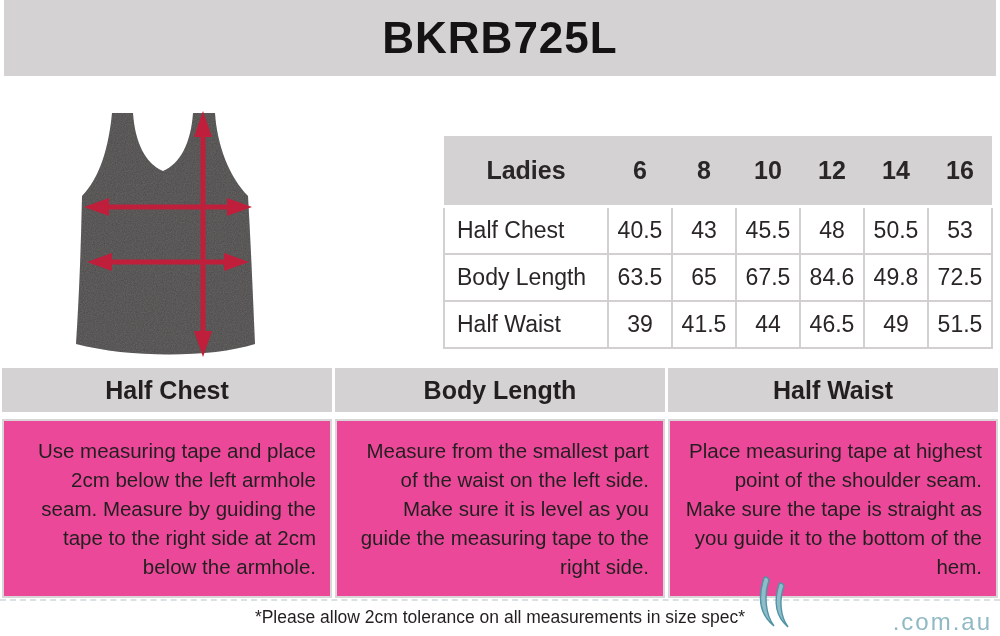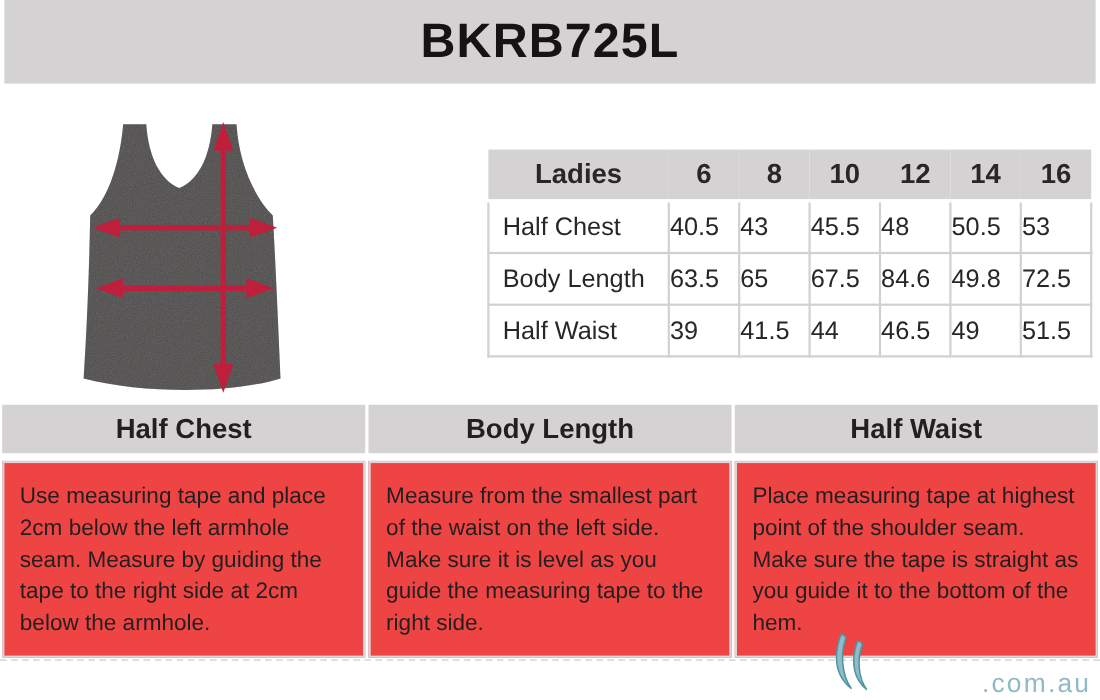--- a/index.html
+++ b/index.html
@@ -13,32 +13,32 @@
   .title{font-size:44px;font-weight:700;letter-spacing:1px;color:#161314;}
   
   .figure{position:absolute;left:30px;top:98px;width:330px;height:272px;}
   
   .size-table{position:absolute;left:443px;top:136px;}
   .size-table table{border-collapse:collapse;table-layout:fixed;}
   .size-table col.lbl{width:164px;}
   .size-table col.val{width:64px;}
   .size-table th{
     height:45px;background:#d4d2d3;font-size:25px;font-weight:600;color:#2a2627;
-    border:none;border-bottom:3px solid #ffffff;padding:0;text-align:center;vertical-align:middle;}
+    border:none;border-bottom:3px solid #ffffff;padding:12px;text-align:center;vertical-align:middle;}
   .size-table td{
     height:45px;border:2px solid #d2d0d1;background:#fff;font-size:23px;color:#2a2627;
-    text-align:left;vertical-align:middle;padding:0;}
+    text-align:center;vertical-align:middle;padding:0;}
   .size-table td.rowlabel{text-align:left;padding-left:12px;font-size:23px;}
   
   .instructions{position:absolute;left:2px;top:368px;width:996px;
     display:grid;grid-template-columns:1fr 1fr 1fr;column-gap:3px;row-gap:7px;}
   .card-header{height:44px;background:#d4d2d3;display:flex;align-items:center;justify-content:center;
     font-size:25px;font-weight:600;color:#231f20;}
-  .card-body{height:179px;border:2px solid #d8d6d7;box-sizing:border-box;background:#ef4444;
-    display:flex;align-items:center;justify-content:center;text-align:left;
+  .card-body{height:179px;border:2px solid #d8d6d7;box-sizing:border-box;background:#ec4899;
+    display:flex;align-items:center;justify-content:center;text-align:right;
     font-size:20.5px;line-height:1.42;color:#231f20;padding:4px 14px;}
   
   .dashline{position:absolute;left:0;top:599px;width:1000px;height:0;
     border-top:2px dashed #b9c4c8;opacity:0.5;}
   .footnote{position:absolute;left:0;top:607px;width:1000px;text-align:center;
     font-size:17.5px;color:#231f20;z-index:2;}
   .logo{position:absolute;left:754px;top:574px;z-index:3;}
   .comau{position:absolute;right:8px;top:608px;font-size:24px;letter-spacing:2px;
     color:#8fb9c4;z-index:3;}
 </style>
@@ -154,20 +154,21 @@
     <div class="card-header">Half Chest</div>
     <div class="card-header">Body Length</div>
     <div class="card-header">Half Waist</div>
     <div class="card-body">Use measuring tape and place 2cm below the left armhole seam. Measure by guiding the tape to the right side at 2cm below the armhole.</div>
     <div class="card-body">Measure from the smallest part of the waist on the left side. Make sure it is level as you guide the measuring tape to the right side.</div>
     <div class="card-body">Place measuring tape at highest point of the shoulder seam. Make sure the tape is straight as you guide it to the bottom of the hem.</div>
   </div>
 
   <div class="dashline"></div>
 
+  <div class="footnote">*Please allow 2cm tolerance on all measurements in size spec*</div>
 
   <div class="logo">
     <svg width="48" height="58" viewBox="0 0 48 58">
       <path d="M10,4 C4,22 5,40 20,52 C11,40 10,20 15,6 C14,3 11,2 10,4 Z" fill="#8fbcc8" stroke="#4f93a5" stroke-width="1.4"></path>
       <path d="M25,10 C20,26 21,42 34,53 C26,42 25,25 30,12 C29,9 26,8 25,10 Z" fill="#8fbcc8" stroke="#4f93a5" stroke-width="1.4"></path>
     </svg>
   </div>
 
   <div class="comau">.com.au</div>
 

